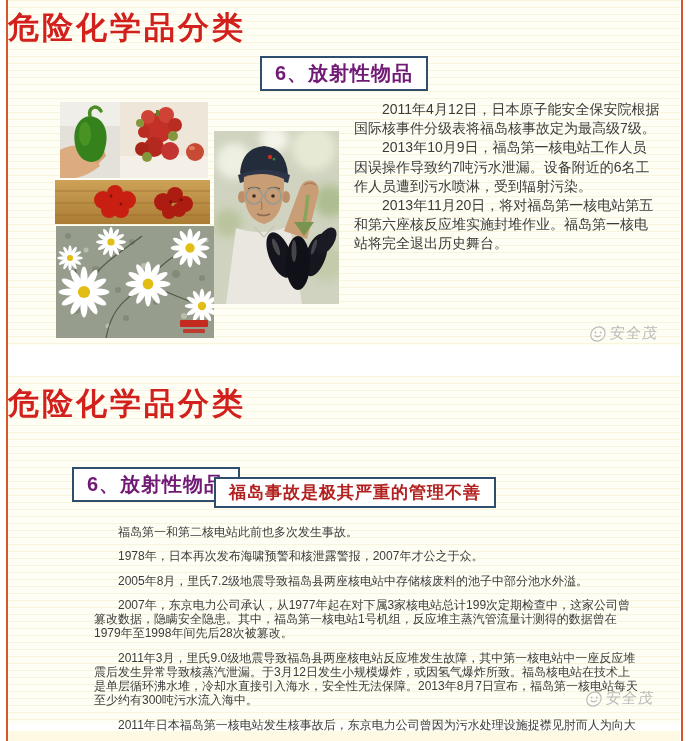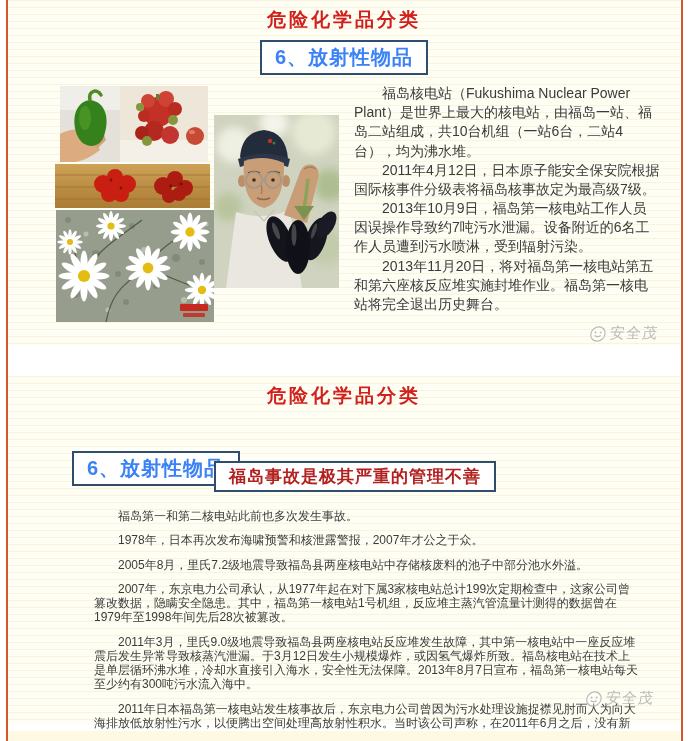--- a/index.html
+++ b/index.html
@@ -19,26 +19,26 @@
         rgba(238,229,180,.38) 0px, rgba(238,229,180,.38) 1px,
         rgba(255,255,255,0) 1px, rgba(255,255,255,0) 7px),
       #fffef4;
   }
   #slide1{top:0;height:346px;}
   #slide2{top:376px;height:348px;}
   #next-slide-strip{position:absolute;left:8px;right:8px;top:731px;height:10px;
     background:#fdf9e2;}
 
   .slide-title{
-    text-align:center;padding-top:7px;margin:0;
-    font-size:19px;font-weight:bold;color:#d2201c;letter-spacing:3px;
+    text-align:left;padding-top:7px;margin:0;
+    font-size:31px;font-weight:bold;color:#d2201c;letter-spacing:3px;
   }
   .section-box{
     display:inline-block;border:2px solid #2f4e6e;background:#ffffff;
-    padding:2px 13px;font-size:20px;font-weight:bold;color:#3b82f6;
+    padding:2px 13px;font-size:20px;font-weight:bold;color:#701a75;
     letter-spacing:1px;white-space:nowrap;
   }
   .section-center{text-align:center;margin-top:7px;}
 
   
   .content1{display:flex;padding:9px 20px 0 44px;}
   .collage{position:relative;width:292px;height:248px;flex:none;}
   .photo{position:absolute;overflow:hidden;background:#ddd;}
   .photo svg{display:block;width:100%;height:100%;}
   #ph-pepper{left:8px;top:2px;width:60px;height:76px;}
@@ -257,21 +257,20 @@
           <ellipse cx="112" cy="110" rx="8" ry="15" transform="rotate(32 112 110)" fill="#1a1a24"></ellipse>
           <ellipse cx="84" cy="132" rx="12" ry="27" fill="#101018"></ellipse>
           <ellipse cx="62" cy="116" rx="2.5" ry="9" transform="rotate(-22 62 116)" fill="#ffffff" opacity="0.22"></ellipse>
           <ellipse cx="80" cy="120" rx="2.5" ry="11" fill="#ffffff" opacity="0.22"></ellipse>
           <ellipse cx="100" cy="116" rx="2" ry="8" transform="rotate(18 100 116)" fill="#ffffff" opacity="0.2"></ellipse>
         </svg>
       </div>
     </div>
 
     <div class="text1">
-      <p>福岛核电站（Fukushima Nuclear Power Plant）是世界上最大的核电站，由福岛一站、福岛二站组成，共10台机组（一站6台，二站4台），均为沸水堆。</p>
       <p>2011年4月12日，日本原子能安全保安院根据国际核事件分级表将福岛核事故定为最高级7级。</p>
       <p>2013年10月9日，福岛第一核电站工作人员因误操作导致约7吨污水泄漏。设备附近的6名工作人员遭到污水喷淋，受到辐射污染。</p>
       <p>2013年11月20日，将对福岛第一核电站第五和第六座核反应堆实施封堆作业。福岛第一核电站将完全退出历史舞台。</p>
     </div>
   </div>
 
   <div class="wm" id="wm1">
     <svg viewBox="0 0 24 24">
       <circle cx="12" cy="12" r="9.5" fill="#ffffff" fill-opacity="0.4" stroke="#b5b5b5" stroke-width="1.6"></circle>
       <circle cx="8.6" cy="10" r="1.3" fill="#b5b5b5"></circle>

